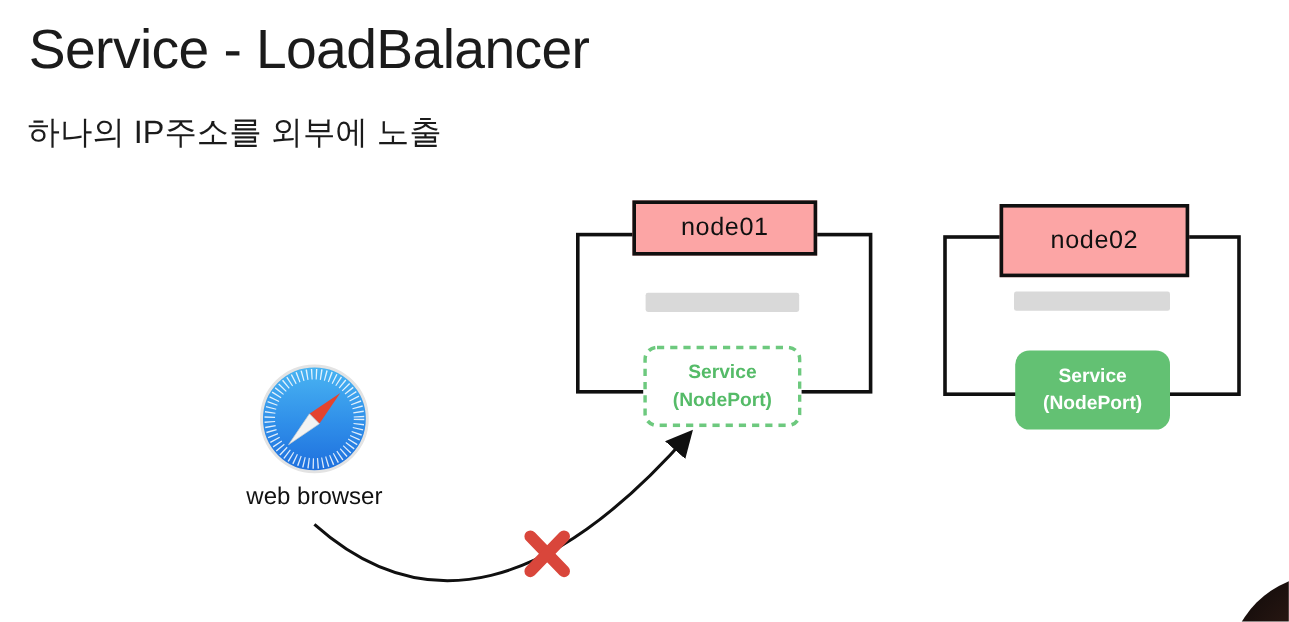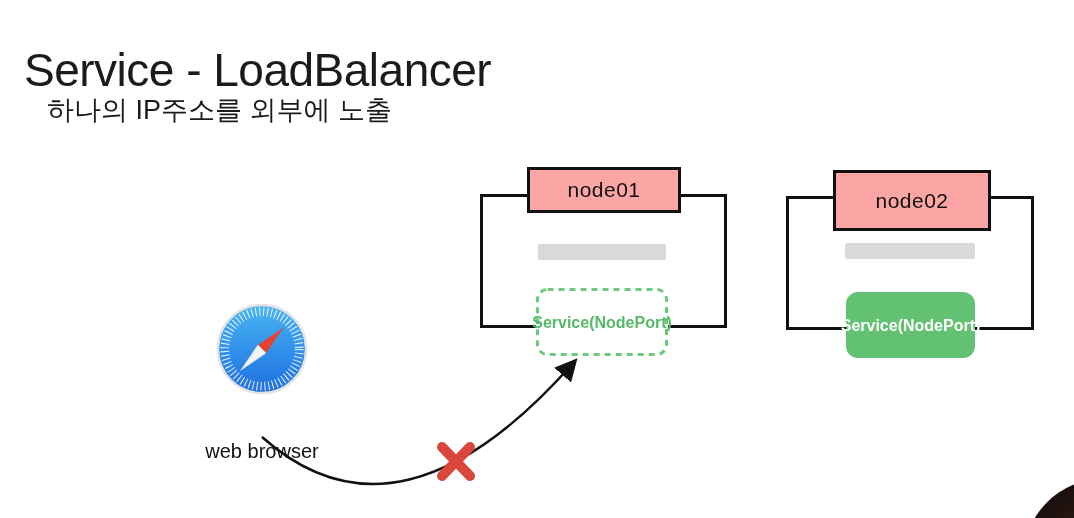--- a/index.html
+++ b/index.html
@@ -4,61 +4,61 @@
 <style>
   * { margin: 0; padding: 0; box-sizing: border-box; }
   html, body { width: 1074px; height: 518px; overflow: hidden; background: #ffffff; }
   body { font-family: "Liberation Sans", sans-serif; position: relative; }
 
   .canvas { position: absolute; left: 0; top: 0; width: 1074px; height: 518px; background: #ffffff; }
 
   .slide-title {
     position: absolute; left: 24px; top: 16px;
     font-size: 46px; line-height: 1.1; letter-spacing: -0.5px;
-    color: #1b1b1b; font-weight: 400; white-space: nowrap; margin-top: 29px;
+    color: #1b1b1b; font-weight: 400; white-space: nowrap;
   }
   .slide-subtitle {
     position: absolute; left: 23px; top: 92px;
-    font-size: 27px; color: #1b1b1b; font-weight: 400; white-space: nowrap; margin-left: 24px;
+    font-size: 27px; color: #1b1b1b; font-weight: 400; white-space: nowrap;
   }
 
   .node-rect {
     position: absolute; background: #ffffff;
     border: 3.5px solid #101010; z-index: 1;
   }
   .node-label {
     position: absolute; background: #fca5a5;
     border: 3.5px solid #101010; z-index: 3;
     display: flex; align-items: center; justify-content: center;
     font-size: 21px; color: #101010; letter-spacing: 0.5px;
   }
   .gray-bar {
     position: absolute; background: #d9d9d9; border-radius: 2px; z-index: 2;
   }
 
   .service-box {
     position: absolute; z-index: 4;
-    display: flex; flex-direction: row; align-items: center; justify-content: center;
+    display: flex; flex-direction: column; align-items: center; justify-content: center;
     font-weight: bold; font-size: 16px; line-height: 23px; text-align: center;
   }
   .service-dashed {
     left: 536px; top: 288px; width: 132px; height: 68px;
     background: #ffffff; border-radius: 10px; color: #55bb68;
   }
   .service-dashed svg.dash-border { position: absolute; left: 0; top: 0; width: 100%; height: 100%; }
   .service-dashed .svc-line { position: relative; z-index: 1; }
   .service-solid {
     left: 846px; top: 292px; width: 129px; height: 66px;
     background: #63c173; border-radius: 12px; color: #ffffff;
   }
 
   .safari-icon { position: absolute; left: 215px; top: 302px; width: 94px; height: 94px; z-index: 2; }
   .browser-label {
     position: absolute; left: 192px; top: 403px; width: 140px;
-    text-align: center; font-size: 20px; color: #111111; z-index: 2; margin-top: 37px;
+    text-align: center; font-size: 20px; color: #111111; z-index: 2;
   }
 
   .arrow-layer {
     position: absolute; left: 0; top: 0; width: 1074px; height: 518px;
     z-index: 5; pointer-events: none;
   }
 
   .webcam-face {
     position: absolute; left: 1024px; top: 479px; width: 158px; height: 158px;
     border-radius: 50%; z-index: 6;

